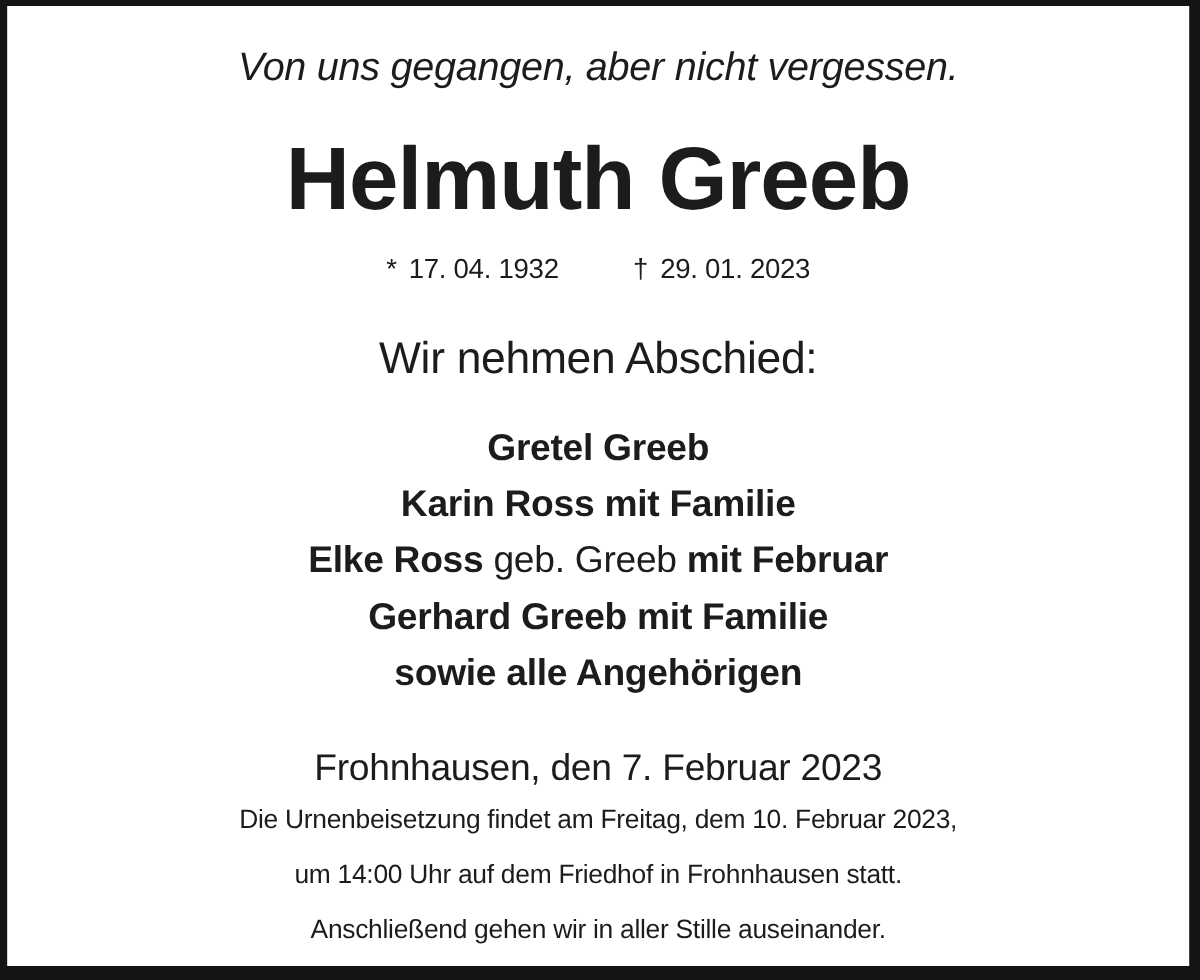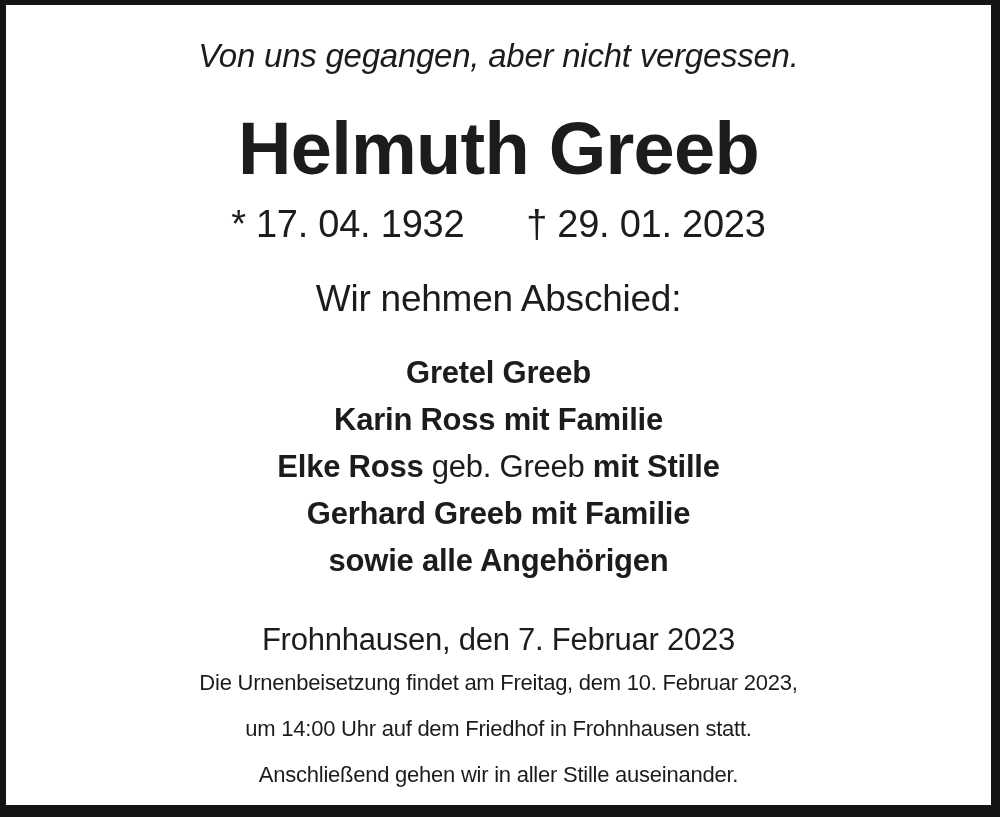--- a/index.html
+++ b/index.html
@@ -39,21 +39,21 @@
     font-size: 74px;
     line-height: 90px;
     font-weight: 700;
     letter-spacing: -0.01em;
   }
   .dates-row {
     margin-top: 10px;
     display: flex;
     justify-content: center;
     gap: 62px;
-    font-size: 38px;
+    font-size: 23px;
     line-height: 40px;
   }
   .date-item { white-space: nowrap; }
   .date-symbol { display: inline-block; margin-right: 10px; }
   .farewell-heading {
     margin-top: 35px;
     font-size: 37px;
     line-height: 40px;
   }
   .mourners {
@@ -91,21 +91,21 @@
       <span class="date-item">
         <span class="date-symbol">†</span><span>29. 01. 2023</span>
       </span>
     </div>
 
     <div class="farewell-heading">Wir nehmen Abschied:</div>
 
     <div class="mourners">
         <div class="mourner-line"><span class="b">Gretel Greeb</span></div>
         <div class="mourner-line"><span class="b">Karin Ross mit Familie</span></div>
-        <div class="mourner-line"><span class="b">Elke Ross</span><span class="r"> geb. Greeb </span><span class="b">mit Stille</span></div>
+        <div class="mourner-line"><span class="b">Elke Ross</span><span class="r"> geb. Greeb </span><span class="b">mit Februar</span></div>
         <div class="mourner-line"><span class="b">Gerhard Greeb mit Familie</span></div>
         <div class="mourner-line"><span class="b">sowie alle Angehörigen</span></div>
       </div>
 
     <div class="dateline">Frohnhausen, den 7. Februar 2023</div>
 
     <div class="closing">
         <div>Die Urnenbeisetzung findet am Freitag, dem 10. Februar 2023,</div>
         <div>um 14:00 Uhr auf dem Friedhof in Frohnhausen statt.</div>
         <div>Anschließend gehen wir in aller Stille auseinander.</div>

